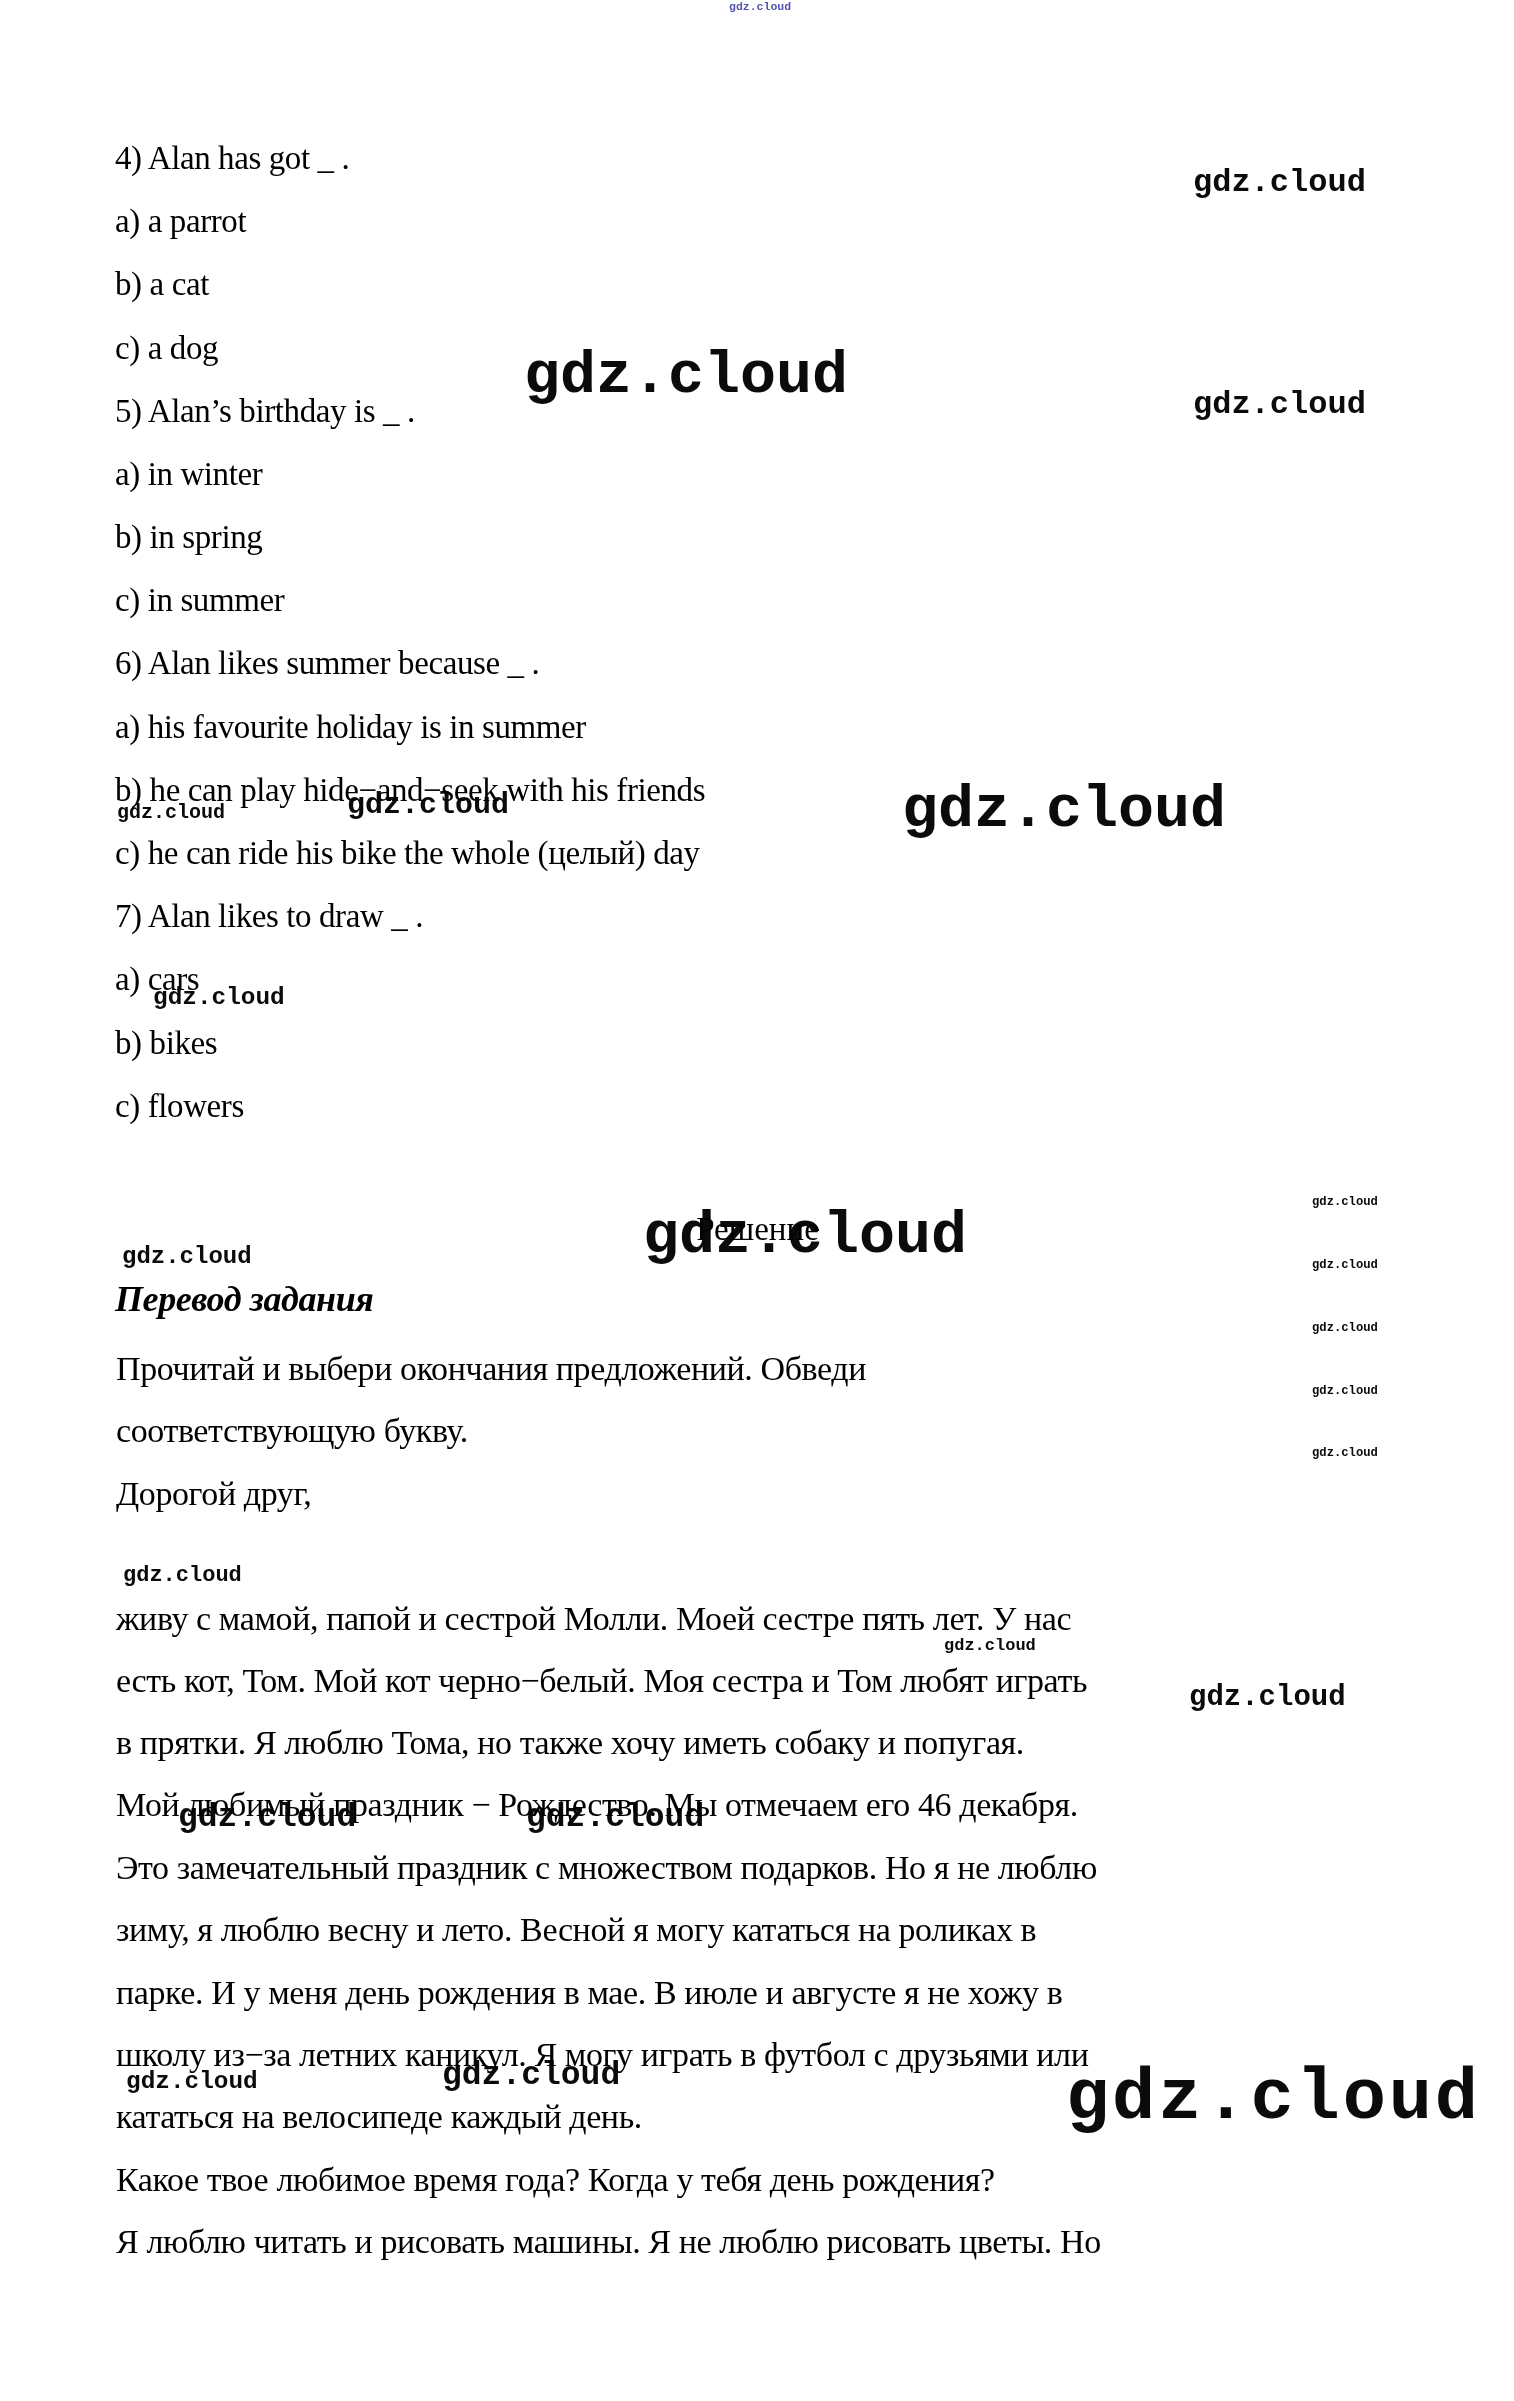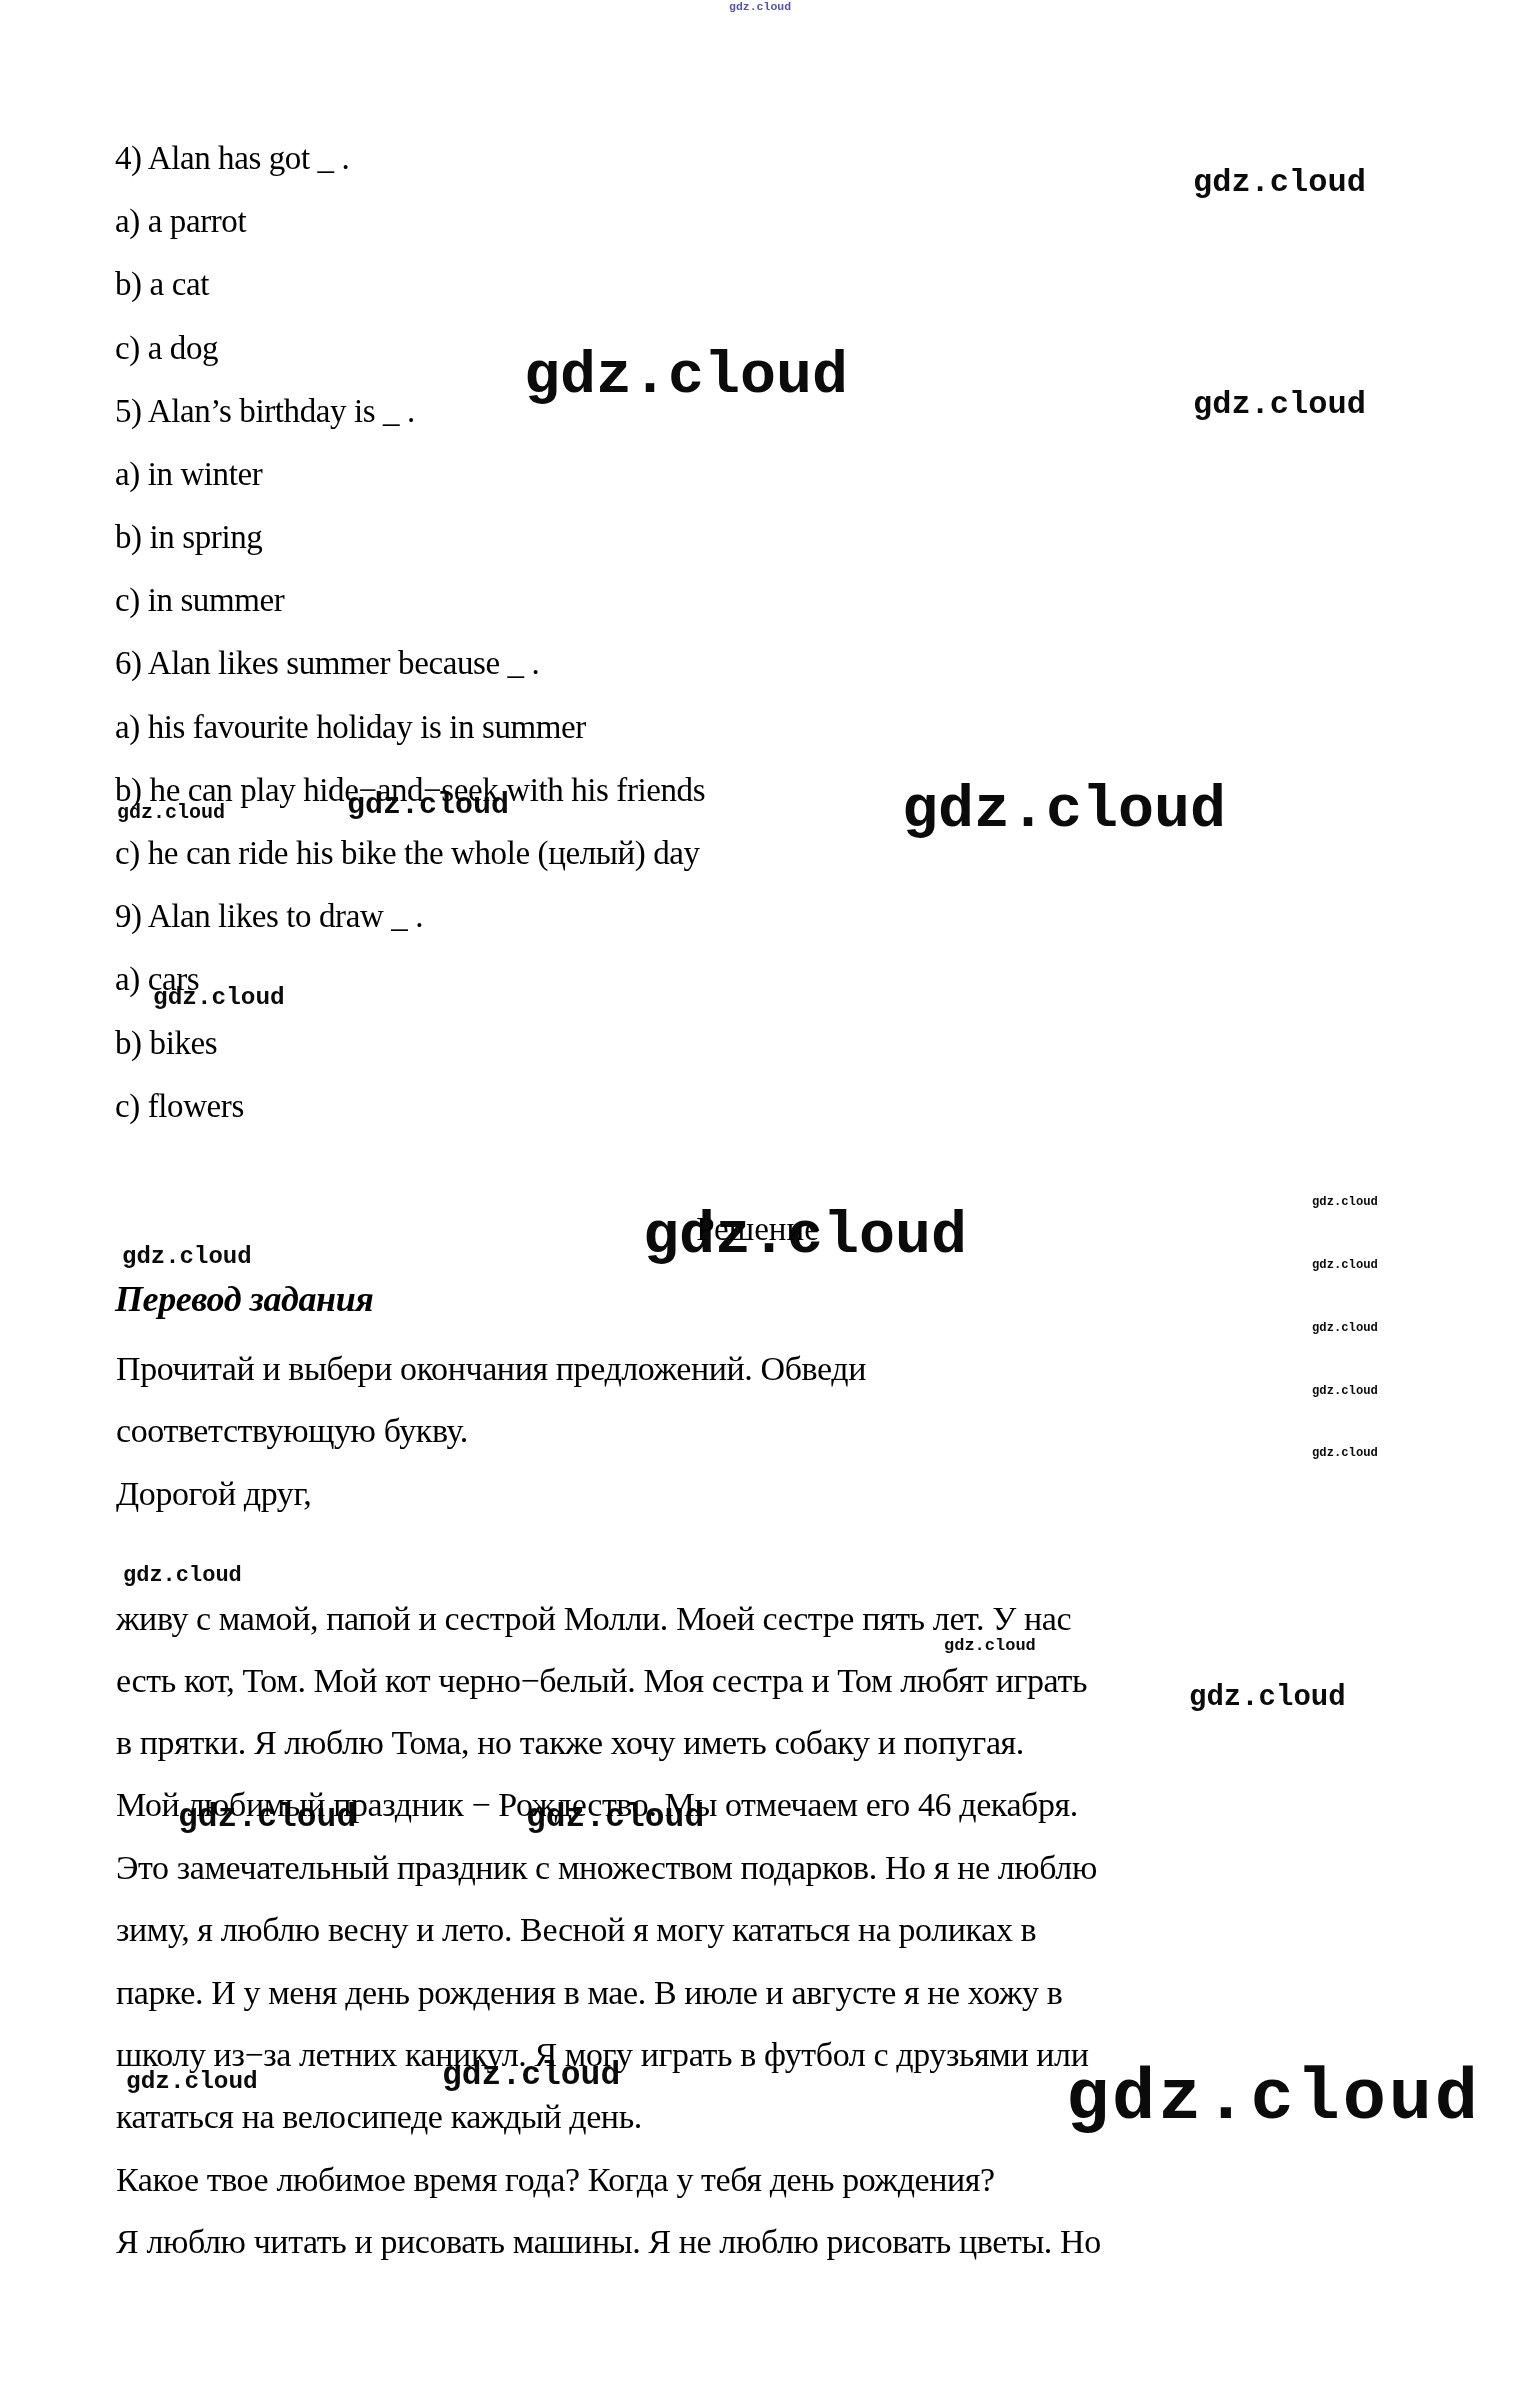--- a/index.html
+++ b/index.html
@@ -91,21 +91,21 @@
   <div class="ln" style="top:393px">5) Alan’s birthday is _ .</div>
   <div class="ln" style="top:456px">a) in winter</div>
   <div class="ln" style="top:519px">b) in spring</div>
   <div class="ln" style="top:582px">c) in summer</div>
 
   <div class="ln" style="top:645px">6) Alan likes summer because _ .</div>
   <div class="ln" style="top:709px">a) his favourite holiday is in summer</div>
   <div class="ln" style="top:772px">b) he can play hide−and−seek with his friends</div>
   <div class="ln" style="top:835px">c) he can ride his bike the whole (целый) day</div>
 
-  <div class="ln" style="top:898px">9) Alan likes to draw _ .</div>
+  <div class="ln" style="top:898px">7) Alan likes to draw _ .</div>
   <div class="ln" style="top:961px">a) cars</div>
   <div class="ln" style="top:1025px">b) bikes</div>
   <div class="ln" style="top:1088px">c) flowers</div>
 
   <div class="heading" style="top:1175px">Решение</div>
   <div class="subheading" style="top:1278px">Перевод задания</div>
 
   <div class="ln ru" style="top:1350px">Прочитай и выбери окончания предложений. Обведи</div>
   <div class="ln ru" style="top:1412px">соответствующую букву.</div>
   <div class="ln ru" style="top:1475px">Дорогой друг,</div>

